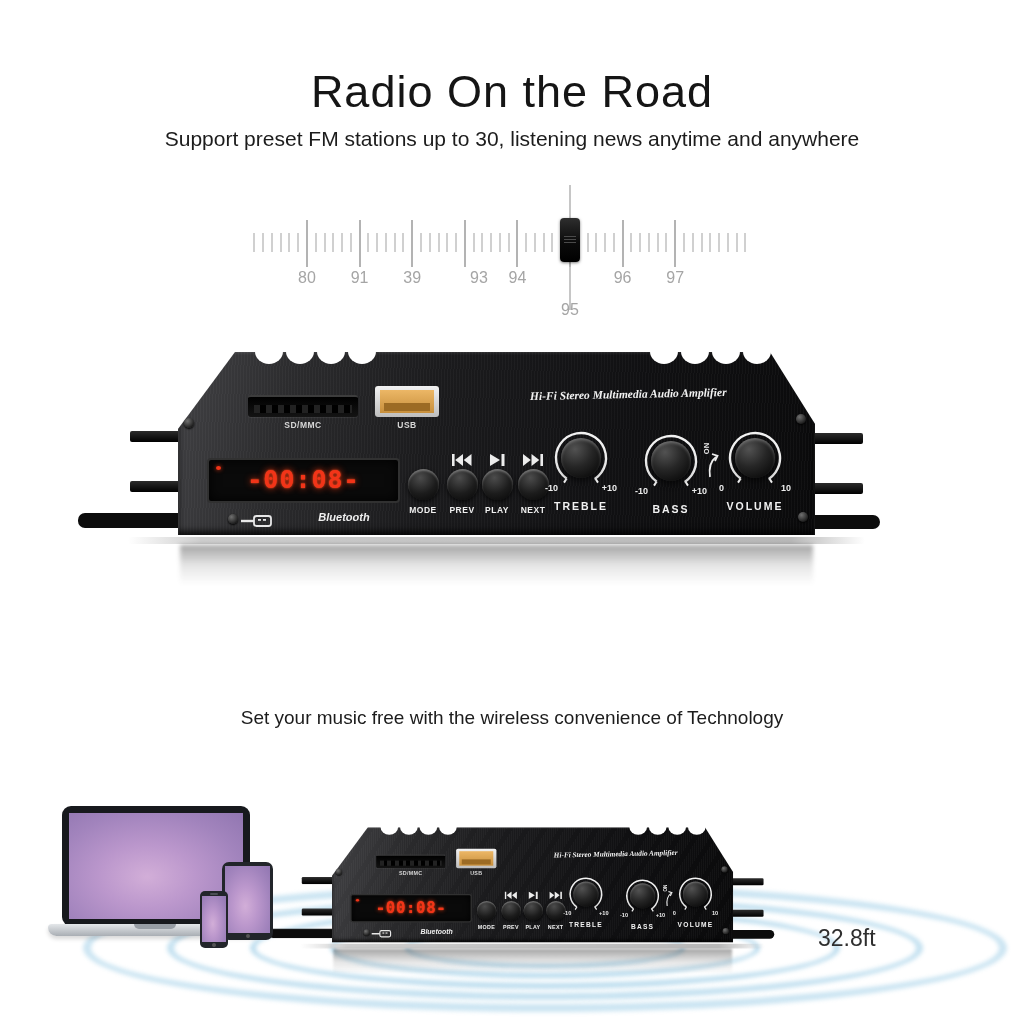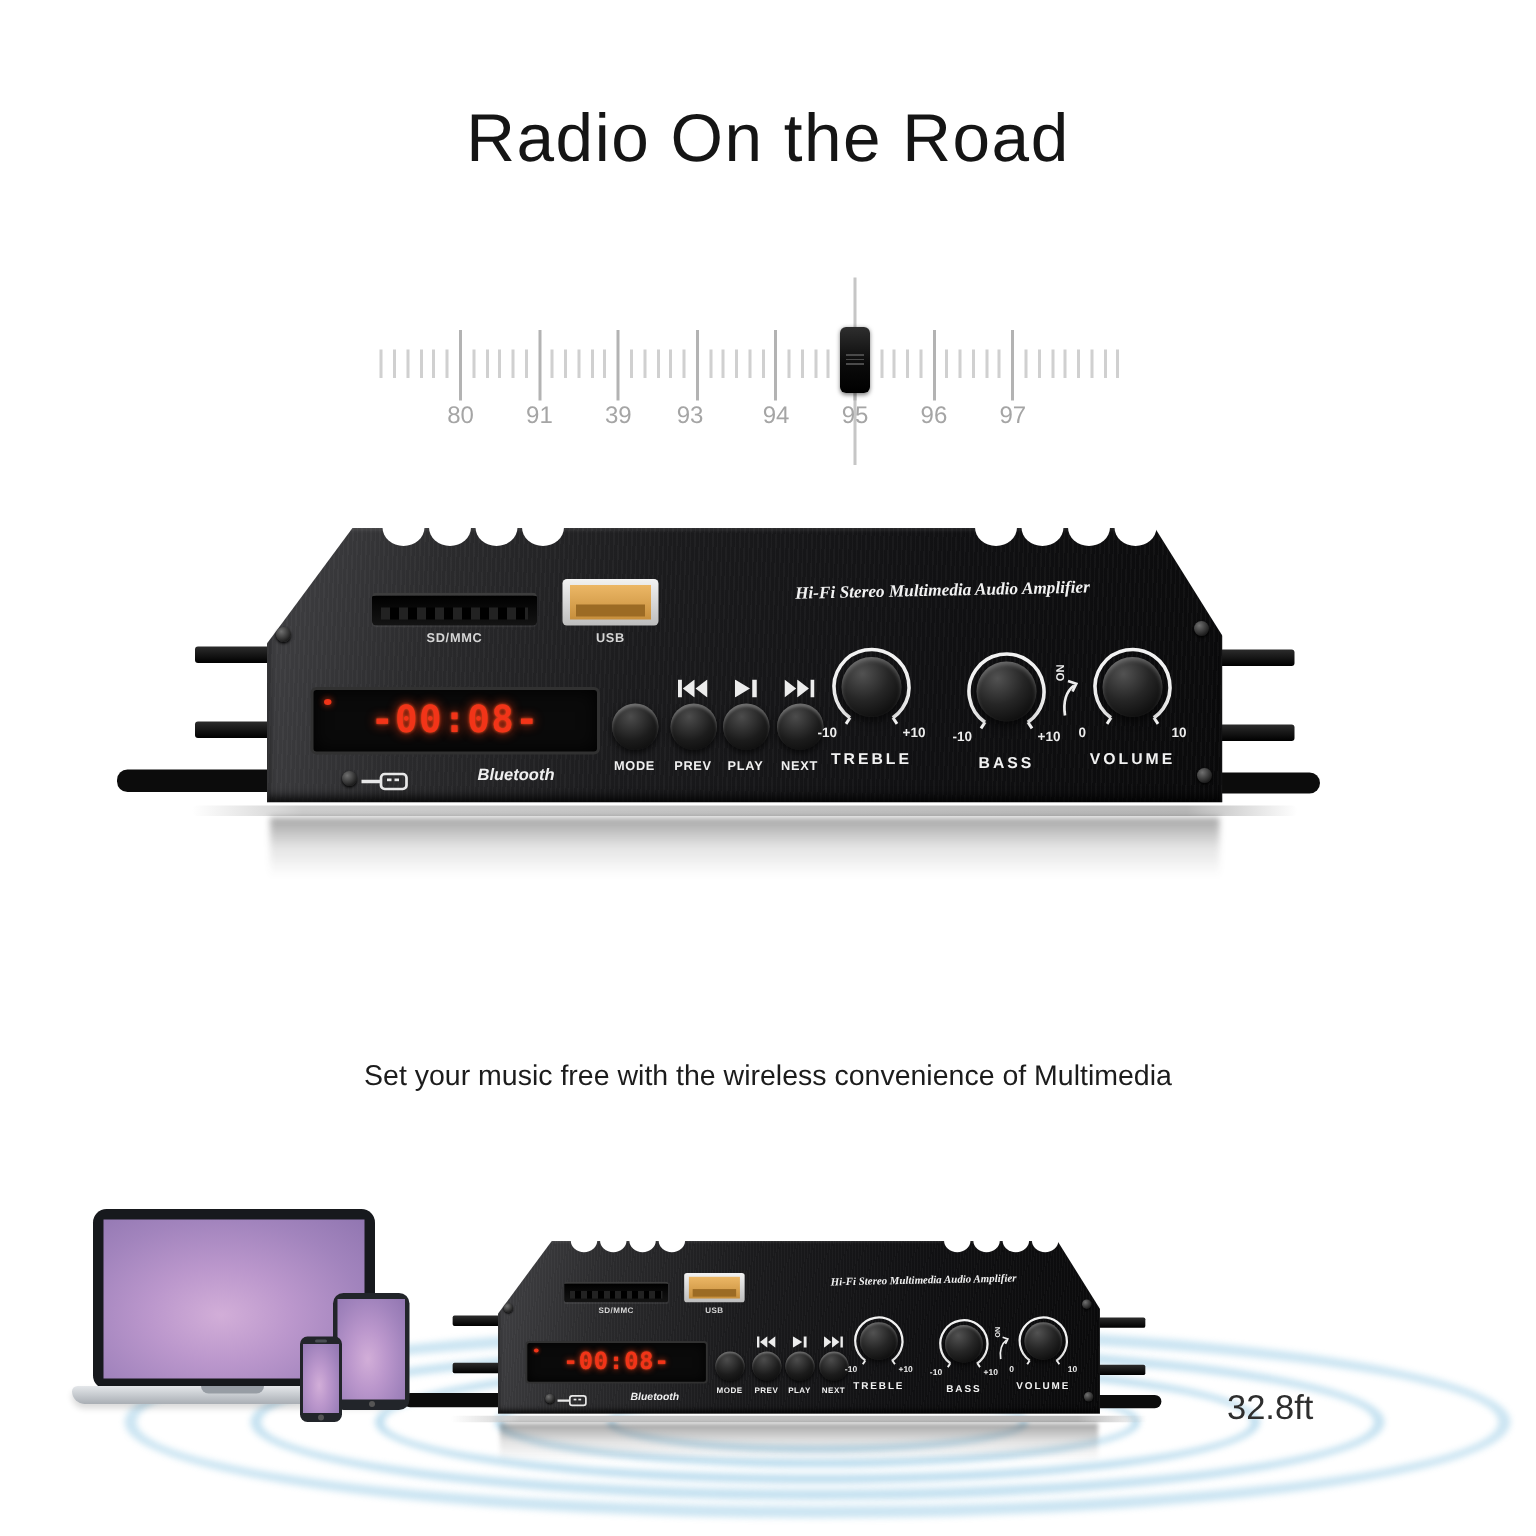--- a/index.html
+++ b/index.html
@@ -122,20 +122,21 @@
   .phone-home { position:absolute; left:50%; bottom:1.5px; transform:translateX(-50%);
     width:4px; height:4px; border-radius:50%; background:#555; }
   .range-label { position:absolute; left:818px; top:925px; font-size:23px; color:#2e2e2e; z-index:6; }
 </style>
 </head>
 <body>
 
 <div class="page">
 
   <div class="title1">Radio On the Road</div>
+  <div class="sub1">Support preset FM stations up to 30, listening news anytime and anywhere</div>
 
   <div class="dial">
     <div class="dial-line" style="left: 322px;"></div>
     <div class="dial-indicator" style="left: 313px;">
       <div class="grip"></div>
     </div>
   <div class="tick" style="left: 6.4px;"></div>
       <div class="tick" style="left: 15.1667px;"></div>
       <div class="tick" style="left: 23.9334px;"></div>
       <div class="tick" style="left: 32.7001px;"></div>
@@ -156,35 +157,35 @@
       <div class="tick" style="left: 146.667px;"></div>
       <div class="tick" style="left: 155.434px;"></div>
       <div class="tick major" style="left: 164.201px;"></div>
       <div class="tick-label" style="left: 165.201px;">39</div>
       <div class="tick" style="left: 172.967px;"></div>
       <div class="tick" style="left: 181.734px;"></div>
       <div class="tick" style="left: 190.501px;"></div>
       <div class="tick" style="left: 199.267px;"></div>
       <div class="tick" style="left: 208.034px;"></div>
       <div class="tick major" style="left: 216.801px;"></div>
-      <div class="tick-label" style="left: 213px;">93</div>
+      <div class="tick-label" style="left: 232px;">93</div>
       <div class="tick" style="left: 225.567px;"></div>
       <div class="tick" style="left: 234.334px;"></div>
       <div class="tick" style="left: 243.101px;"></div>
       <div class="tick" style="left: 251.868px;"></div>
       <div class="tick" style="left: 260.634px;"></div>
       <div class="tick major" style="left: 269.401px;"></div>
       <div class="tick-label" style="left: 270.401px;">94</div>
       <div class="tick" style="left: 278.168px;"></div>
       <div class="tick" style="left: 286.934px;"></div>
       <div class="tick" style="left: 295.701px;"></div>
       <div class="tick" style="left: 304.468px;"></div>
       <div class="tick" style="left: 313.234px;"></div>
       <div class="tick major" style="left: 322.001px;"></div>
-      <div class="tick-label" style="left: 323.001px;">95</div>
+      <div class="tick-label" style="left: 323.001px; margin-top: 32px;">95</div>
       <div class="tick" style="left: 330.768px;"></div>
       <div class="tick" style="left: 339.535px;"></div>
       <div class="tick" style="left: 348.301px;"></div>
       <div class="tick" style="left: 357.068px;"></div>
       <div class="tick" style="left: 365.835px;"></div>
       <div class="tick major" style="left: 374.601px;"></div>
       <div class="tick-label" style="left: 375.601px;">96</div>
       <div class="tick" style="left: 383.368px;"></div>
       <div class="tick" style="left: 392.135px;"></div>
       <div class="tick" style="left: 400.901px;"></div>
@@ -333,21 +334,21 @@
       </svg>
       <div class="knob-cap"></div>
       <div class="knob-minmax">
         <span>0</span>
         <span>10</span>
       </div>
       <div class="knob-name">VOLUME</div>
     </div>
   </div>
 
-  <div class="sub2">Set your music free with the wireless convenience of Multimedia</div>
+  <div class="sub2">Set your music free with the wireless convenience of Technology</div>
 
   <div class="wave" style="left:405px; top:928px; width:280px; height:40px; border-width:4px; opacity:.6;"></div>
   <div class="wave" style="left:330px; top:918px; width:430px; height:60px; border-width:5px; opacity:.55;"></div>
   <div class="wave" style="left:250px; top:907px; width:590px; height:82px; border-width:6px; opacity:.5;"></div>
   <div class="wave" style="left:167px; top:896px; width:756px; height:104px; border-width:7px; opacity:.45;"></div>
   <div class="wave" style="left:83px; top:884px; width:924px; height:128px; border-width:8px; opacity:.4;"></div>
 
   <div class="laptop">
     <div class="laptop-bezel">
       <div class="device-screen"></div>

